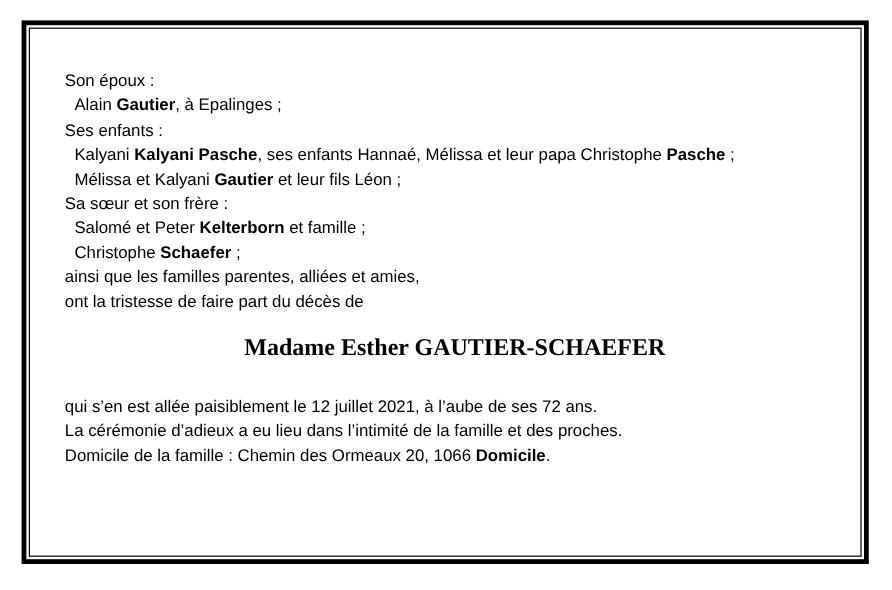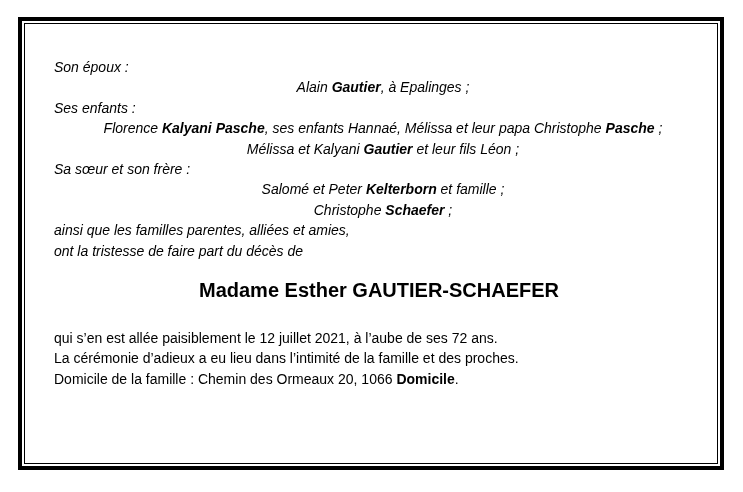--- a/index.html
+++ b/index.html
@@ -27,51 +27,52 @@
     position: absolute;
     inset: 2px;
     border: 1.5px solid #000000;
   }
   .content {
     position: absolute;
     left: 29px;
     top: 0;
     width: 650px;
   }
-  .intro-block { margin-top: 33px; font-style: italic; }
+  .intro-block { margin-top: 33px; }
   .line {
     font-size: 14px;
     line-height: 20.4px;
     white-space: nowrap;
     color: #000000;
   }
-  .line.indent { padding-left: 8px; text-align: center; }
+  .line.indent { padding-left: 8px; }
   .line .b { font-weight: bold; }
   .deceased-title {
     margin: 17px 0 26px 0;
     text-align: center;
     font-size: 20px;
     font-weight: bold;
     line-height: 24px;
     white-space: nowrap;
     color: #000000;
+    font-family: Liberation Serif, serif;
   }
 </style>
 </head>
 <body>
 
 <div class="page">
   <div class="frame-outer">
     <div class="frame-inner">
       <div class="content">
         <div class="intro-block">
             <div class="line"><span>Son époux :</span></div>
             <div class="line indent"><span>Alain </span><span class="b">Gautier</span><span>, à Epalinges ;</span></div>
             <div class="line"><span>Ses enfants :</span></div>
-            <div class="line indent"><span>Florence </span><span class="b">Kalyani Pasche</span><span>, ses enfants Hannaé, Mélissa et leur papa Christophe </span><span class="b">Pasche</span><span> ;</span></div>
+            <div class="line indent"><span>Kalyani </span><span class="b">Kalyani Pasche</span><span>, ses enfants Hannaé, Mélissa et leur papa Christophe </span><span class="b">Pasche</span><span> ;</span></div>
             <div class="line indent"><span>Mélissa et Kalyani </span><span class="b">Gautier</span><span> et leur fils Léon ;</span></div>
             <div class="line"><span>Sa sœur et son frère :</span></div>
             <div class="line indent"><span>Salomé et Peter </span><span class="b">Kelterborn</span><span> et famille ;</span></div>
             <div class="line indent"><span>Christophe </span><span class="b">Schaefer</span><span> ;</span></div>
             <div class="line"><span>ainsi que les familles parentes, alliées et amies,</span></div>
             <div class="line"><span>ont la tristesse de faire part du décès de</span></div>
           </div>
         <div class="deceased-title">Madame Esther GAUTIER-SCHAEFER</div>
         <div class="closing-block">
             <div class="line"><span>qui s’en est allée paisiblement le 12 juillet 2021, à l’aube de ses 72 ans.</span></div>

